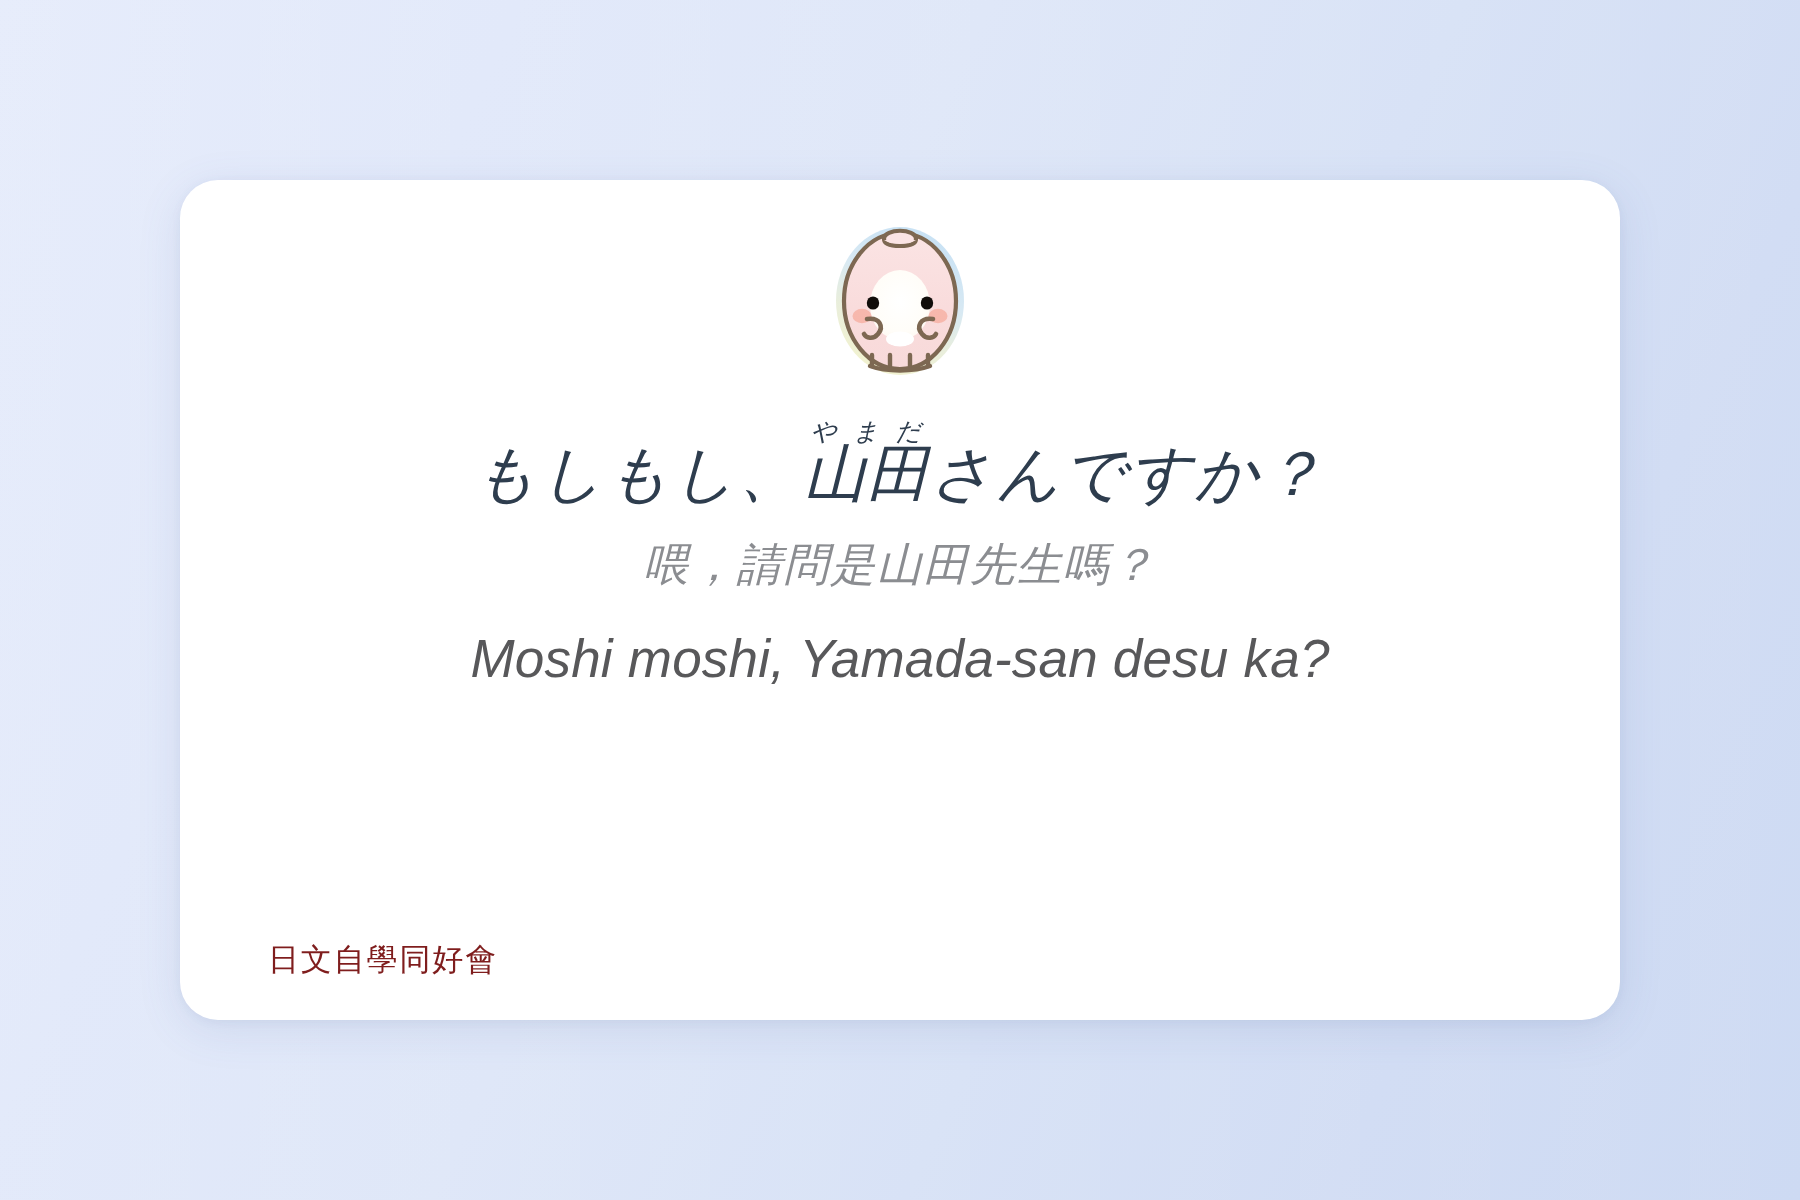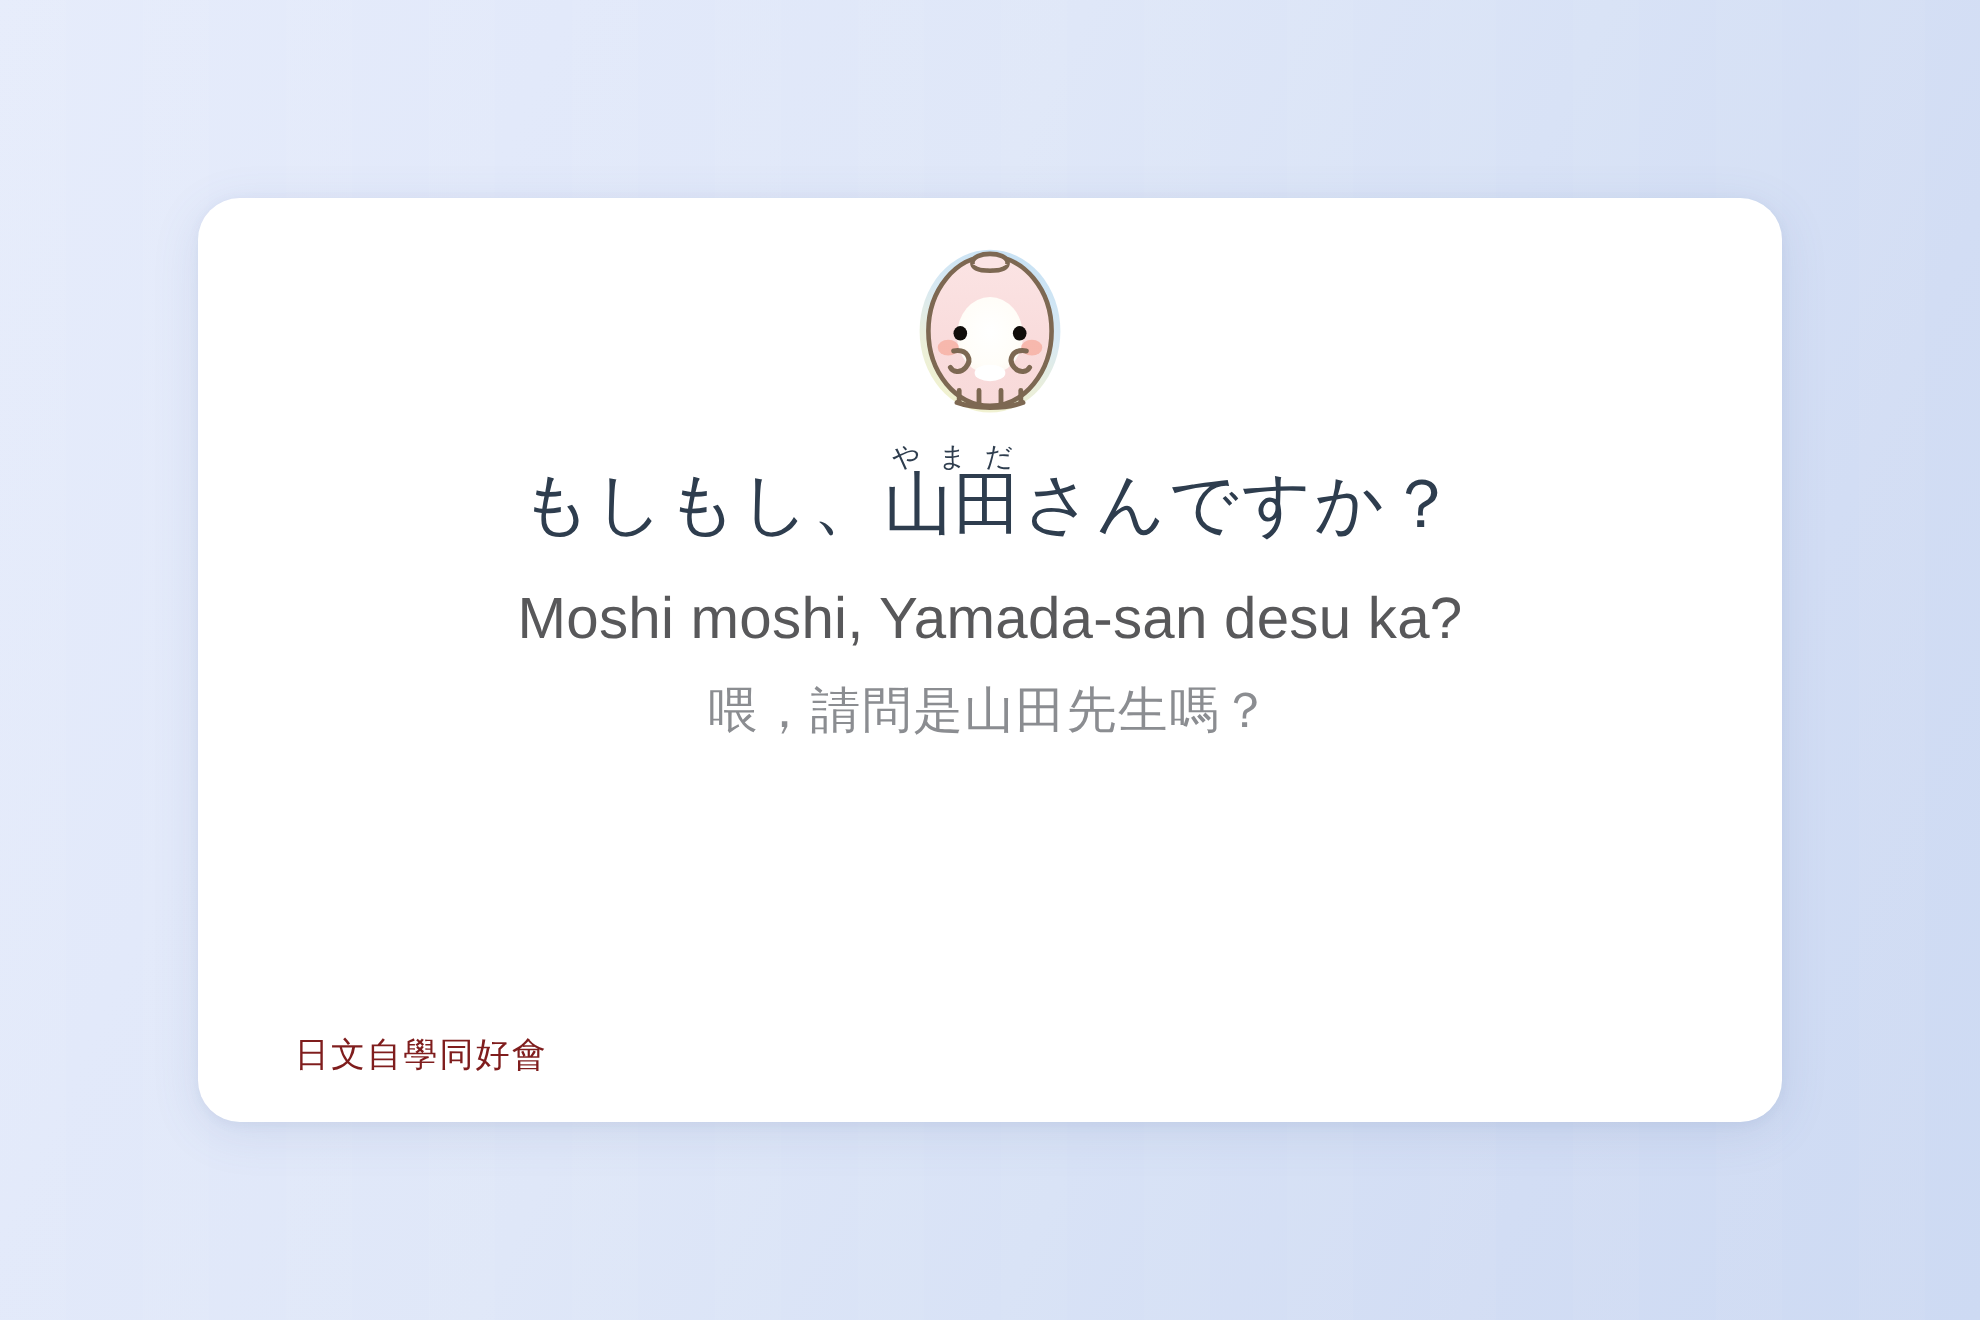--- a/index.html
+++ b/index.html
@@ -68,23 +68,24 @@
     border-radius: 50%;
     overflow: hidden;
     background: #ffffff;
     display: block;
   }
 
   
   #text-block {
     position: absolute;
     left: 0; right: 0;
-    top: 224px;
+    top: 240px;
     text-align: center;
     padding: 0 40px;
+    font-style: italic;
   }
 
   #jp-line {
     font-family: "DejaVu Sans", "Liberation Sans", sans-serif;
     font-size: 62px;
     line-height: 1.24;
     color: #2e3d4e;
     font-weight: 400;
     letter-spacing: 0.045em;
     white-space: nowrap;
@@ -200,23 +201,23 @@
       </g>
     </svg>
   </div>
 
   <div id="text-block">
 
     <div id="jp-line">
       <span>もしもし、</span><ruby class="kanji-group"><span>山田</span><rt>やまだ</rt></ruby><span>さんですか？</span>
     </div>
 
+    <div id="zh-line">喂，請問是山田先生嗎？</div>
+
     <div id="romaji-line">Moshi moshi, Yamada-san desu ka?</div>
-
-    <div id="zh-line">喂，請問是山田先生嗎？</div>
 
   </div>
 
   <div id="footer">
     <div id="footer-text">日文自學同好會</div>
   </div>
 
 </div>
 
 </body></html>

